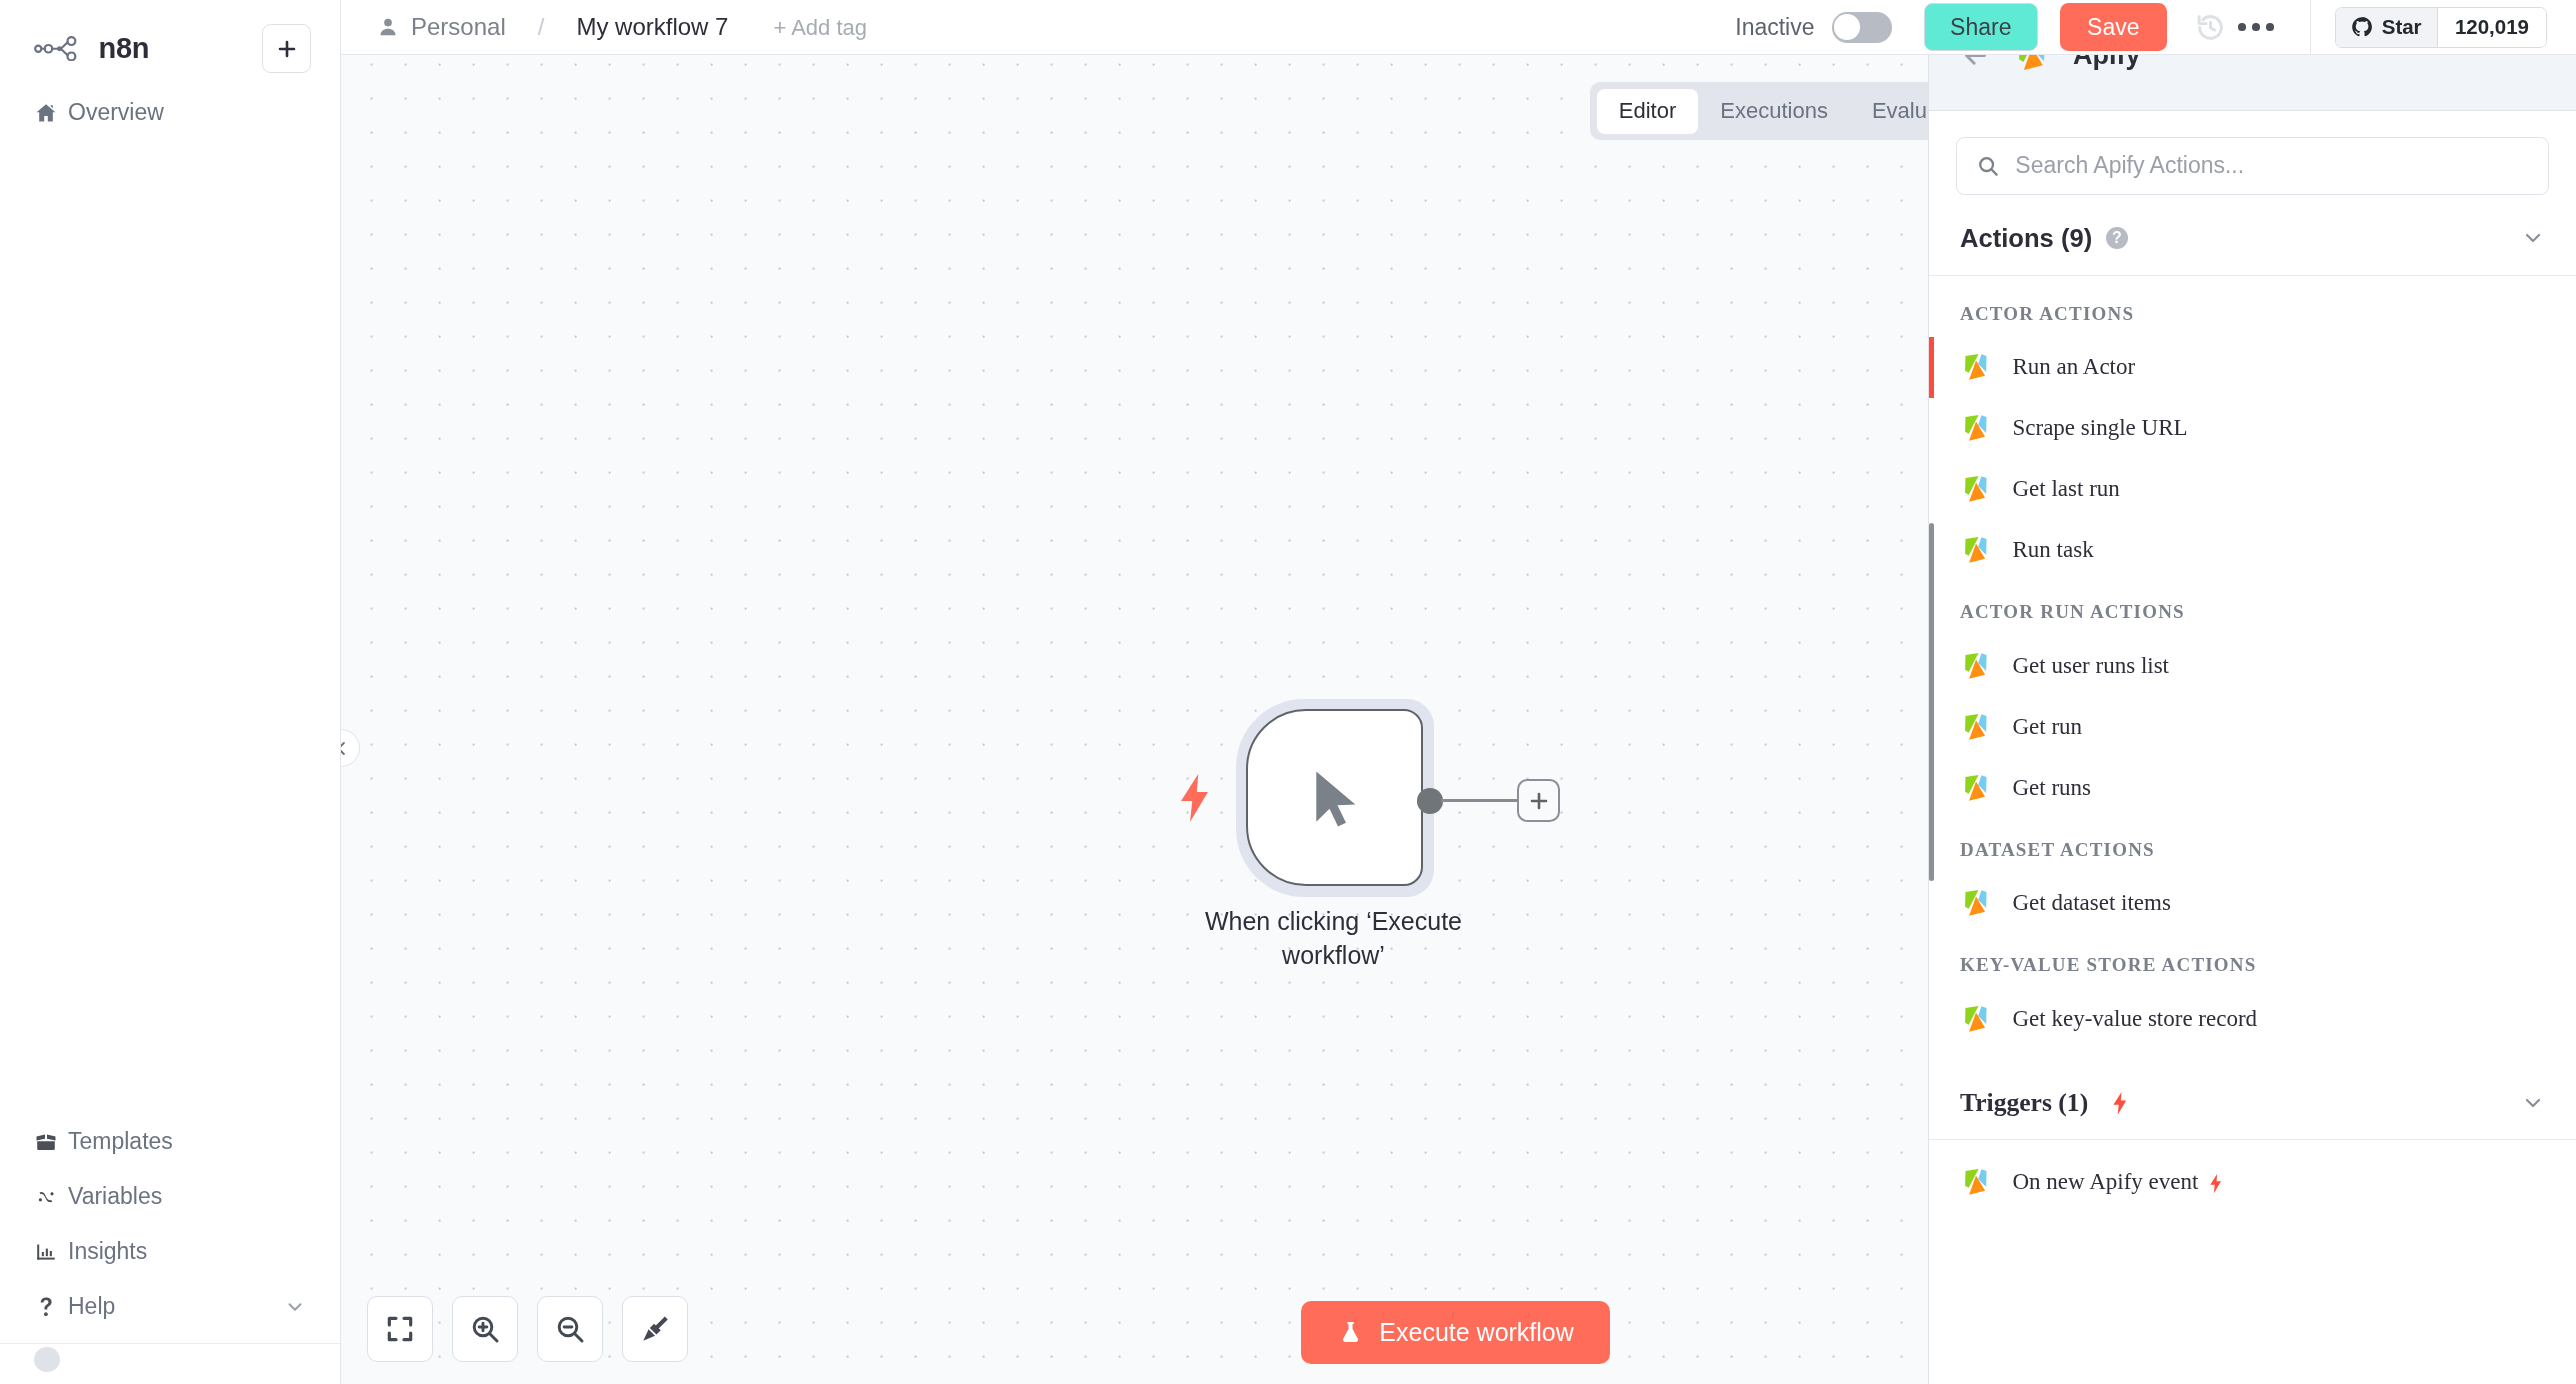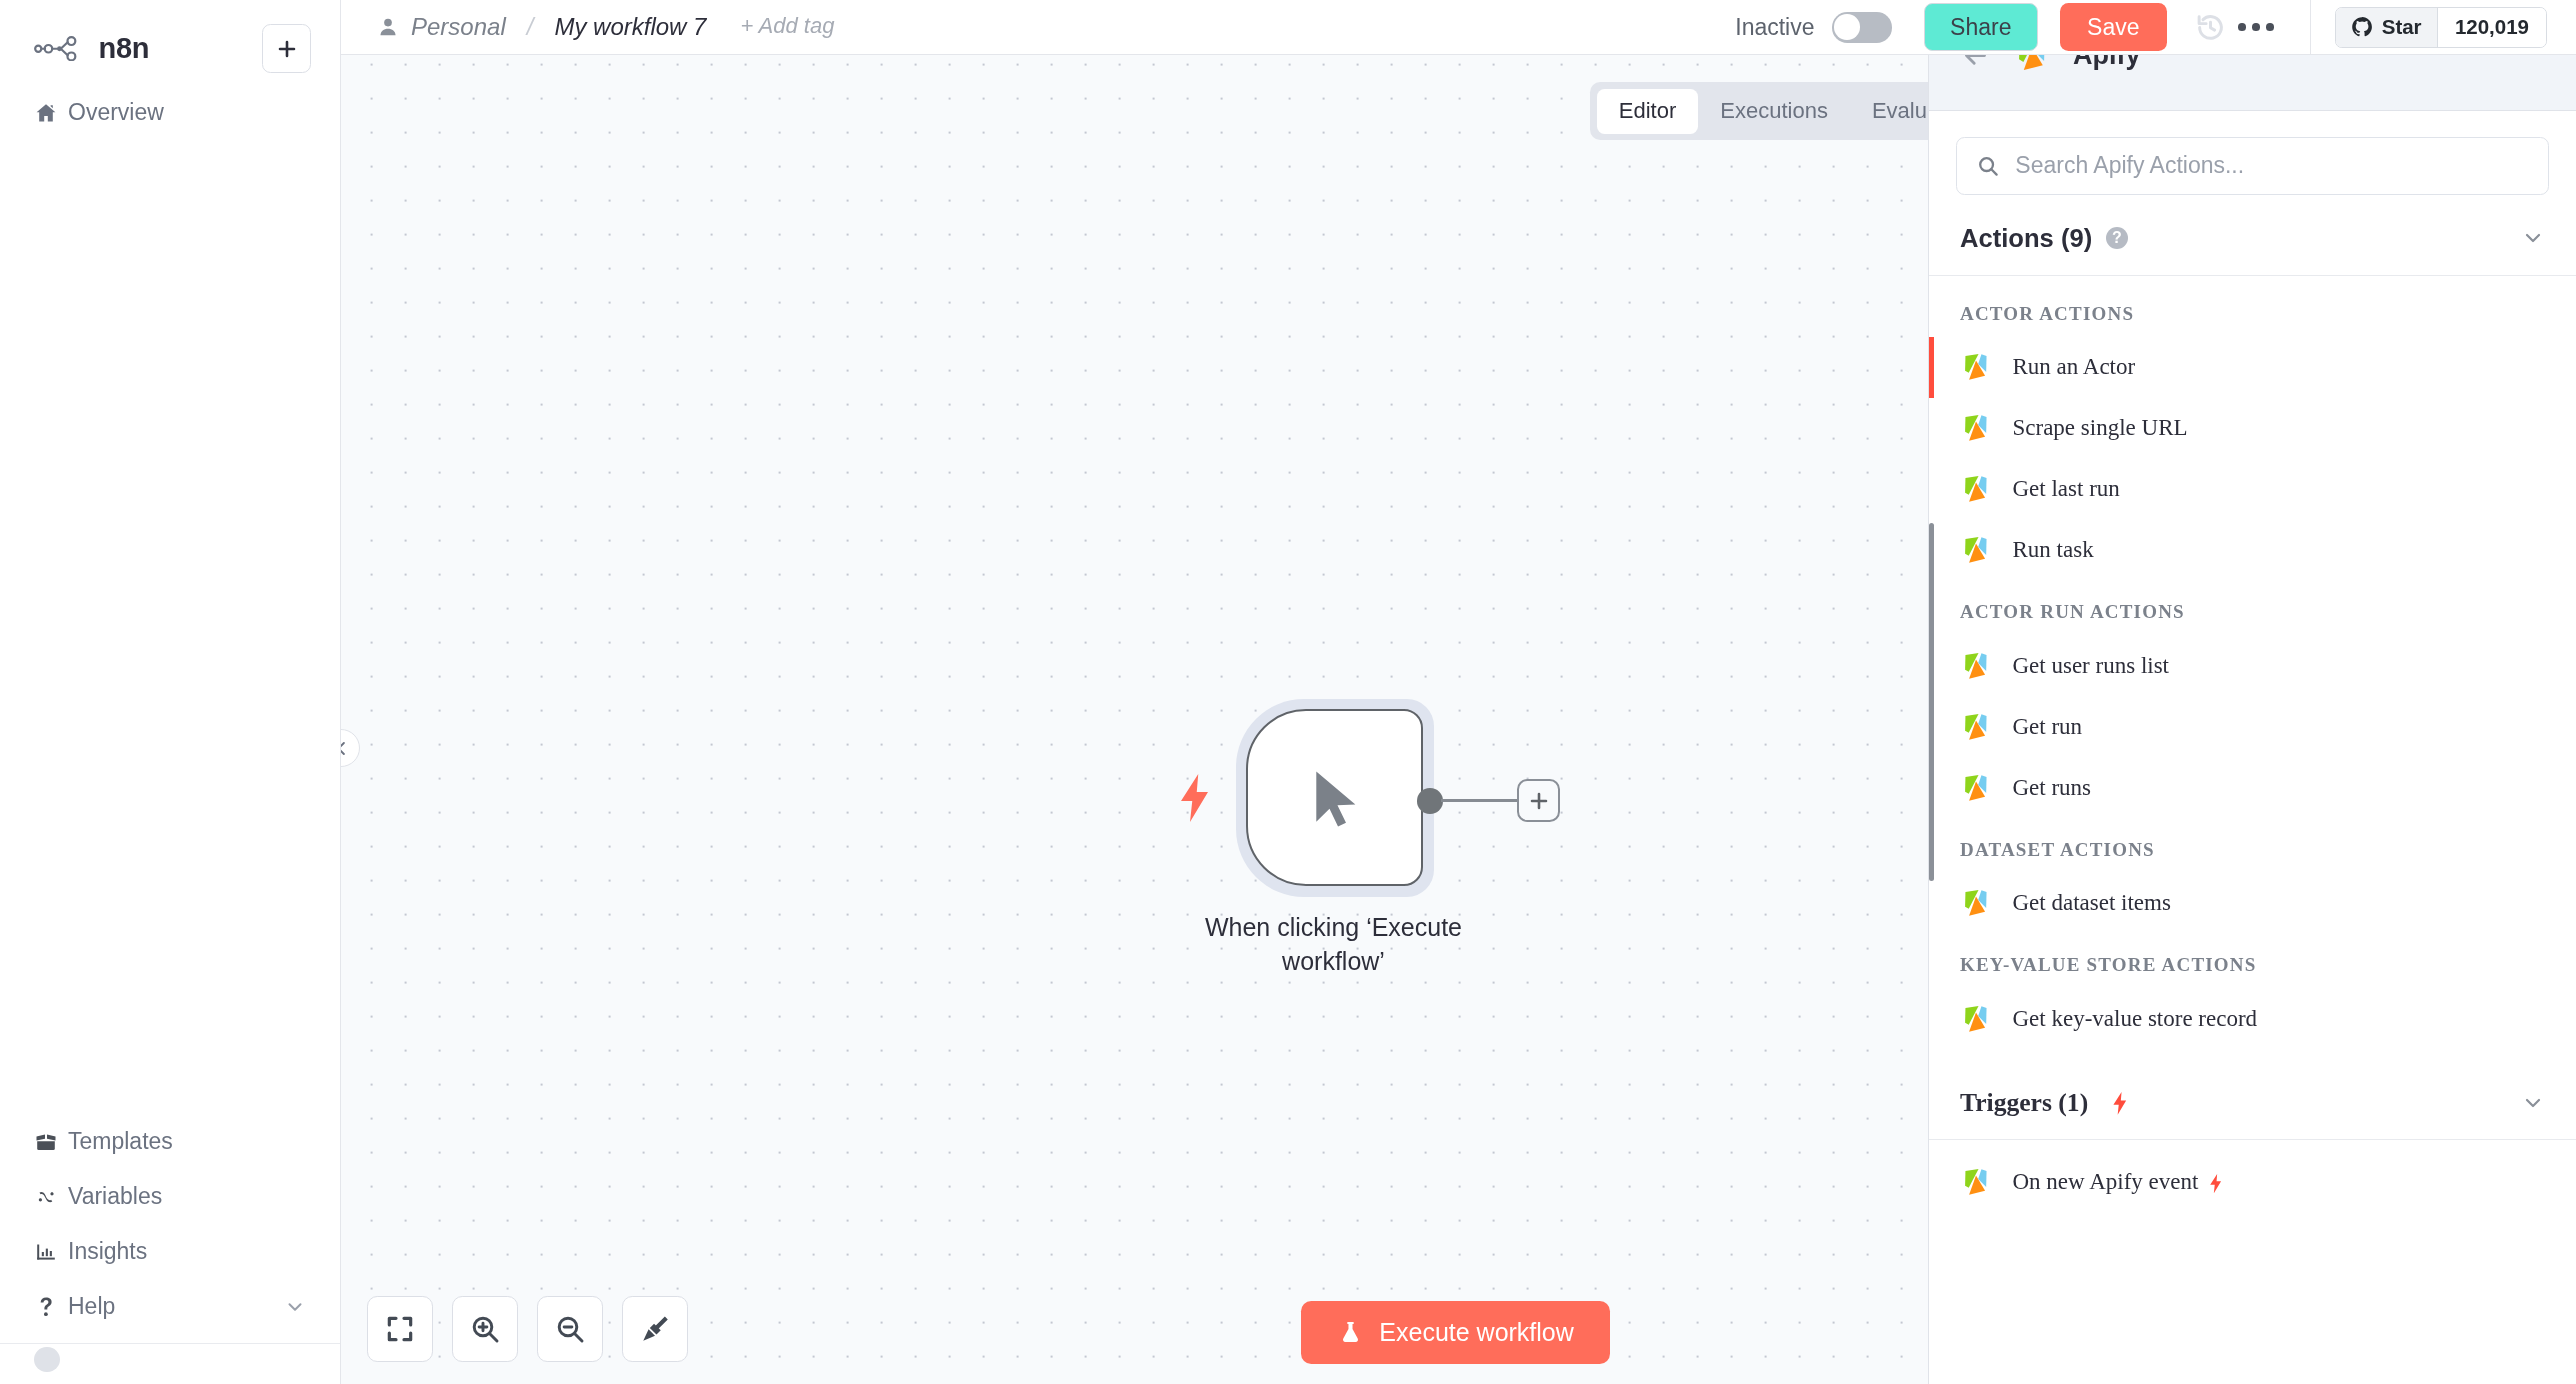--- a/index.html
+++ b/index.html
@@ -117,21 +117,21 @@
   }
   .node-wire { position: absolute; left: 205px; top: 100px; width: 78px; height: 3.4px; background: #868b92; }
   .node-plus {
     position: absolute; left: 281px; top: 80px;
     width: 43px; height: 43px; border: 2.6px solid #8a8f97; border-radius: 10.2px;
     background: #f8fafc; display: flex; align-items: center; justify-content: center;
     cursor: pointer;
   }
   .node-plus svg { width: 24px; height: 24px; color: #5f6368; }
   .node-caption {
-    position: absolute; left: -77px; top: 212px; width: 349px;
+    position: absolute; left: -77px; top: 206px; width: 349px;
     text-align: center; font-size: 25px; color: #2d2e3a; line-height: 1.35;
   }
 
   
   .canvas-tools { position: absolute; left: 25.6px; bottom: 22px; display: flex; gap: 19px; }
   .tool-btn {
     width: 66px; height: 66px; border: 0.9px solid #dcdfe6; border-radius: 10.2px;
     background: #fff; display: flex; align-items: center; justify-content: center;
     cursor: pointer;
   }
@@ -148,21 +148,21 @@
     cursor: pointer;
   }
   .execute-btn svg { width: 27px; height: 27px; }
 
   
   .header {
     position: absolute; left: 341px; top: 0; right: 0; height: 55px;
     background: #fff; border-bottom: 0.9px solid #e4e6eb;
     display: flex; align-items: center; z-index: 8;
   }
-  .bc { display: flex; align-items: flex-start; padding-left: 36px; gap: 2px; font-style: italic; }
+  .bc { display: flex; align-items: flex-end; padding-left: 36px; gap: 13px; }
   .bc-person { display: flex; align-items: center; gap: 12px; }
   .bc-person svg { width: 22px; height: 22px; color: #8a9099; }
   .bc-personal { font-size: 24px; color: #7b818b; }
   .bc-sep { font-size: 24px; color: #c8ccd3; margin: 0 19px; }
   .bc-title { font-size: 24px; color: #2d2e3a; }
   .bc-addtag { font-size: 22px; color: #a6abb4; margin-left: 32px; cursor: pointer; }
 
   .hdr-right { margin-left: auto; display: flex; align-items: center; padding-right: 0; }
   .inactive-label { font-size: 23px; color: #5d636d; margin-right: 17px; }
   .toggle {

